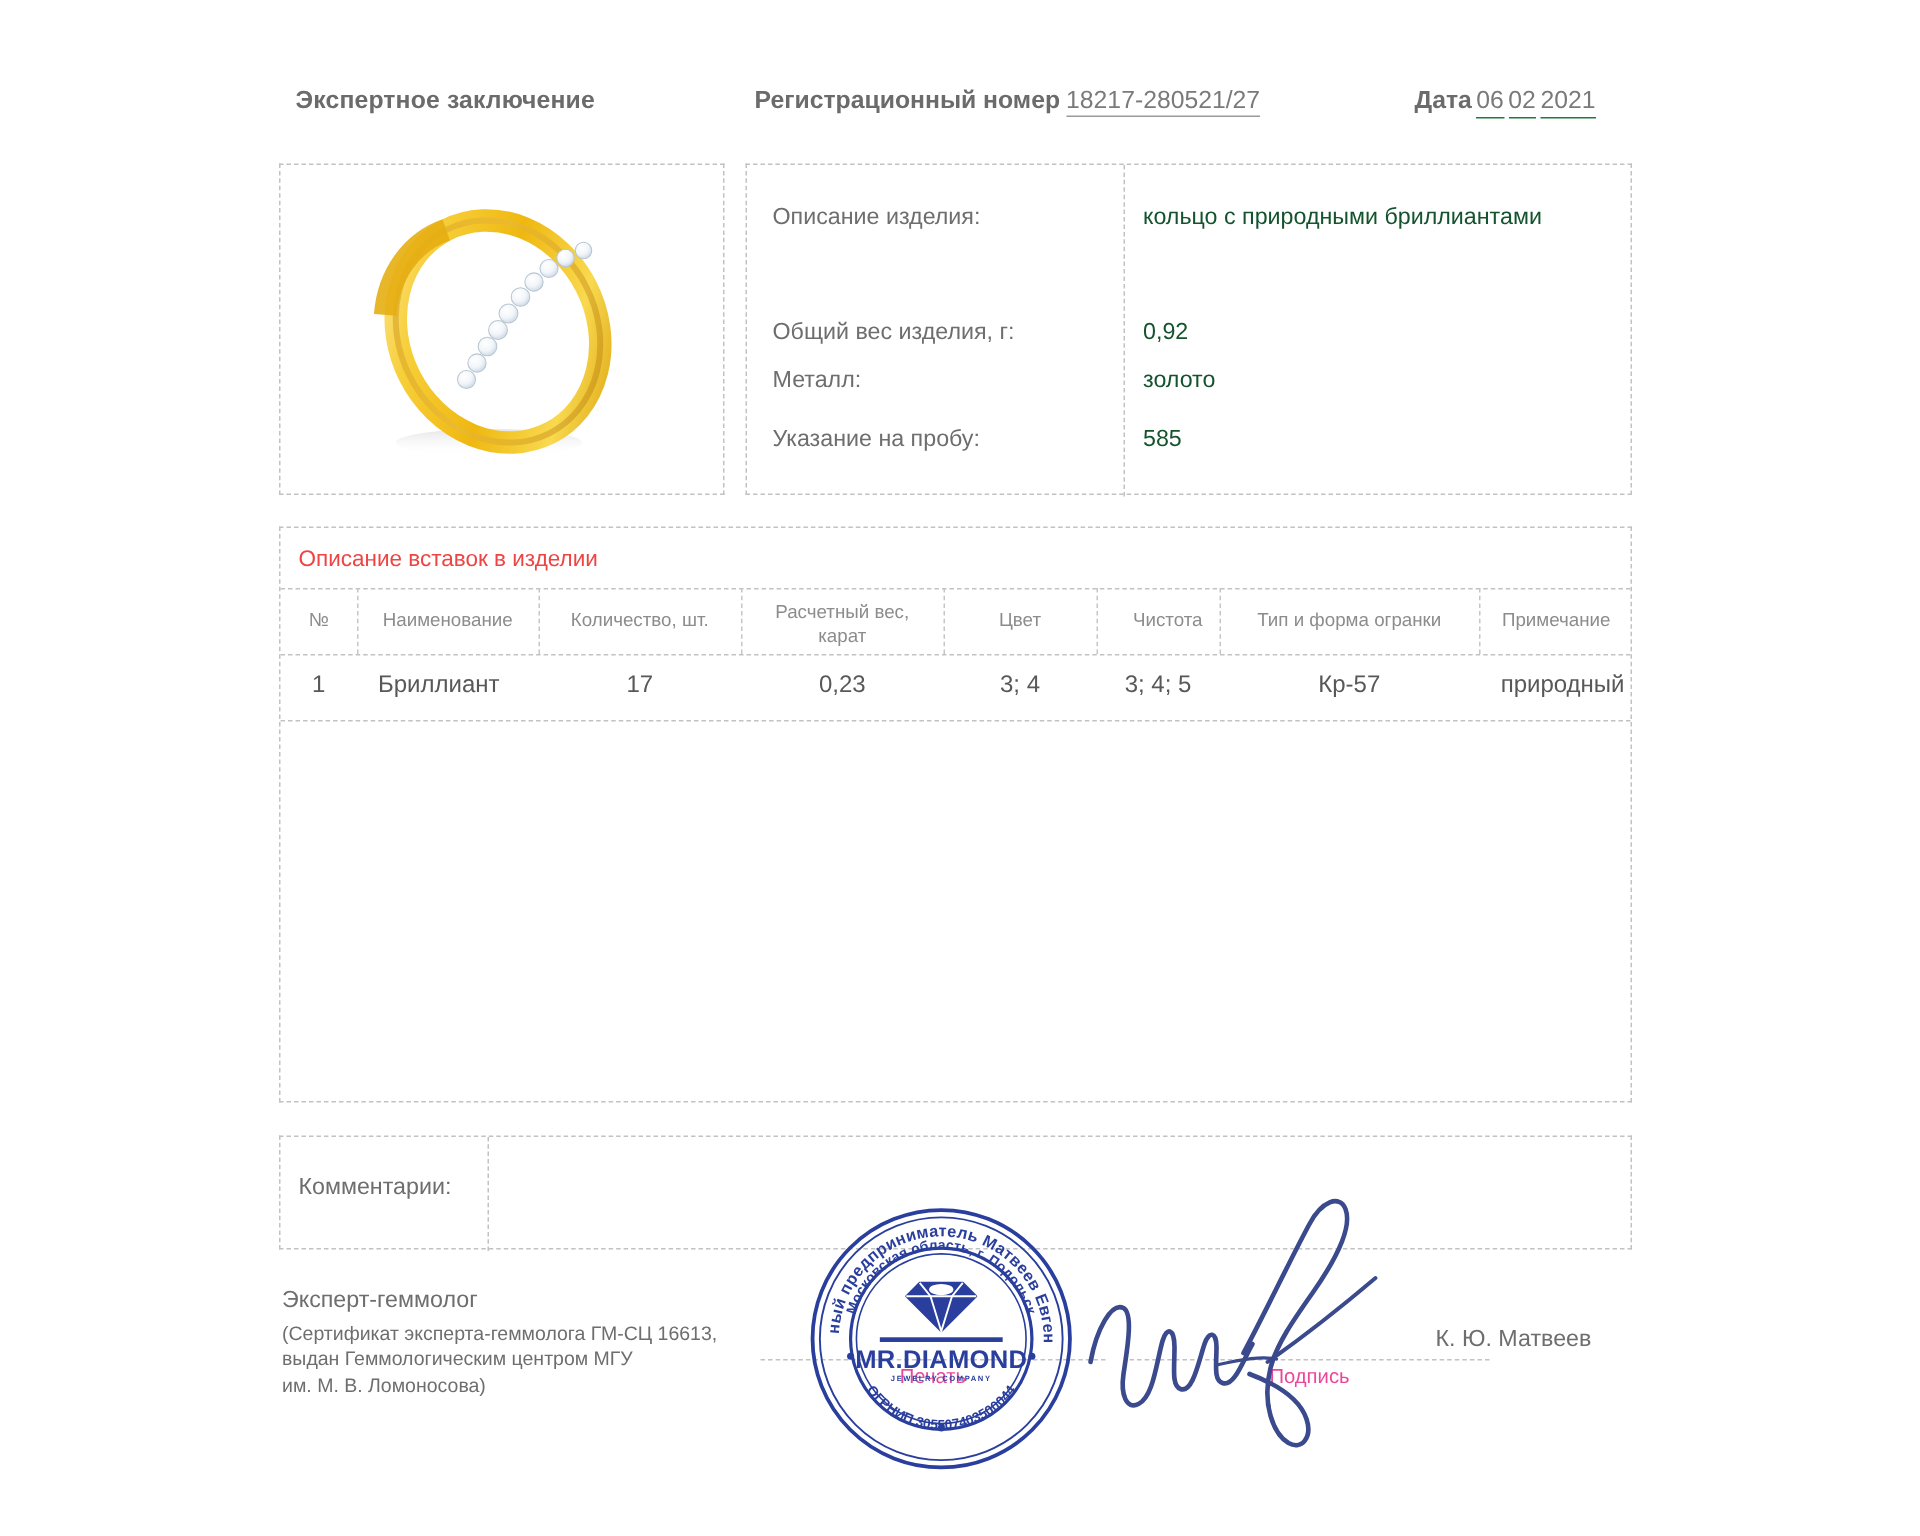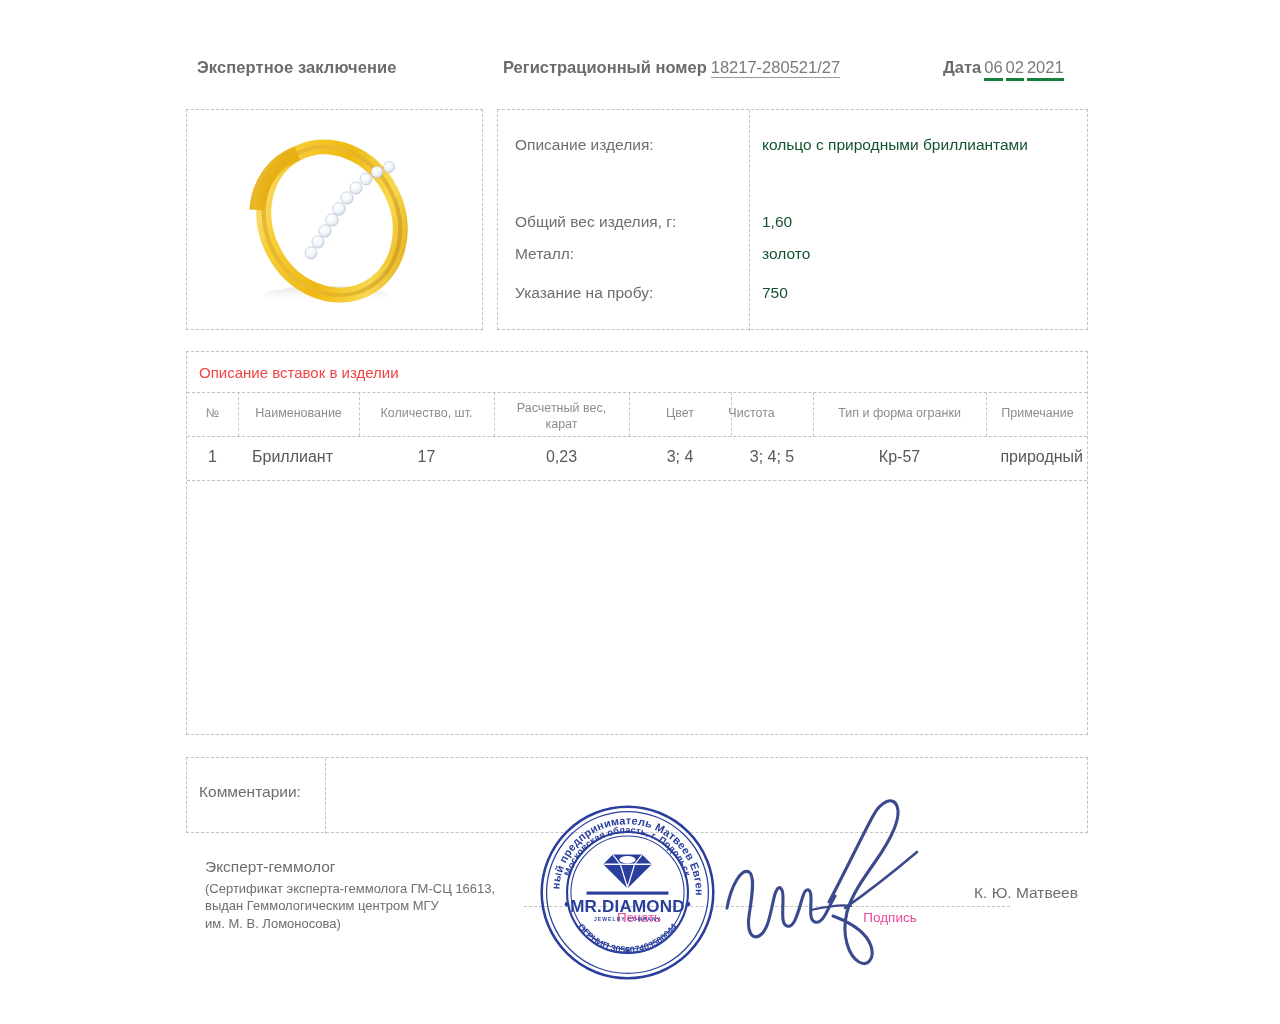--- a/index.html
+++ b/index.html
@@ -62,21 +62,21 @@
   .val-underline {
     font-weight: normal;
     color: #7a7a7a;
     border-bottom: 1px solid #9a9a9a;
     padding-bottom: 1px;
     margin-left: 4px;
   }
   .date-seg {
     font-weight: normal;
     color: #7a7a7a;
-    border-bottom: 3px solid #15803d;
+    border-bottom: 1px solid #15803d;
     padding-bottom: 1px;
     display: inline-block;
     margin-left: 3px;
   }
 
   
   .dbox {
     position: absolute;
     border: 1px dashed #c2c2c2;
     box-sizing: border-box;
@@ -200,21 +200,21 @@
     left: 12px;
     top: 25px;
     font-size: 15.5px;
     color: #6e6e6e;
     white-space: nowrap;
   }
 
   
   .footer {
     position: absolute;
-    left: 194px;
+    left: 177px;
     top: 858px;
     width: 902px;
     height: 110px;
   }
   .expert-title {
     position: absolute;
     left: 11px;
     top: 0;
     font-size: 15.5px;
     color: #6e6e6e;
@@ -346,27 +346,27 @@
     </div>
   </div>
 
   <div class="dbox box-descr">
     <div class="descr-divider"></div>
 
     <div class="d-label r1">Описание изделия:</div>
     <div class="d-value r1">кольцо с природными бриллиантами</div>
 
     <div class="d-label r2">Общий вес изделия, г:</div>
-    <div class="d-value r2">1,60</div>
+    <div class="d-value r2">0,92</div>
 
     <div class="d-label r3">Металл:</div>
     <div class="d-value r3">золото</div>
 
     <div class="d-label r4">Указание на пробу:</div>
-    <div class="d-value r4">750</div>
+    <div class="d-value r4">585</div>
   </div>
 
   <div class="dbox box-table">
     <div class="tbl-caption">Описание вставок в изделии</div>
 
     <div class="tbl-hrule hrule-a"></div>
     <div class="tbl-hrule hrule-b"></div>
     <div class="tbl-hrule hrule-c"></div>
 
     <div class="tbl-vline" style="left:51px;"></div>
@@ -376,21 +376,21 @@
     <div class="tbl-vline" style="left:544px;"></div>
     <div class="tbl-vline" style="left:626px;"></div>
     <div class="tbl-vline" style="left:799px;"></div>
 
     <div class="th" style="left:0px;   width:51px;">№</div>
     <div class="th" style="left:51px;  width:121px;">Наименование</div>
     <div class="th" style="left:172px; width:135px;text-align:right;">Количество, шт.</div>
     <div class="th two-line" style="left:307px; width:135px; white-space:pre-line; justify-content:center;">Расчетный вес,
 карат</div>
     <div class="th" style="left:442px; width:102px;">Цвет</div>
-    <div class="th" style="left:517px; width:82px;padding-left:16px;">Чистота</div>
+    <div class="th" style="left:544px; width:82px;padding-left:16px;">Чистота</div>
     <div class="th" style="left:626px; width:173px;">Тип и форма огранки</div>
     <div class="th" style="left:799px; width:103px;">Примечание</div>
 
     <div class="td c" style="left:0px;   width:51px;">1</div>
     <div class="td l" style="left:51px;  width:121px;">Бриллиант</div>
     <div class="td c" style="left:172px; width:135px;">17</div>
     <div class="td c" style="left:307px; width:135px;">0,23</div>
     <div class="td c" style="left:442px; width:102px;">3; 4</div>
     <div class="td c" style="left:544px; width:82px;">3; 4; 5</div>
     <div class="td c" style="left:626px; width:173px;">Кр-57</div>

